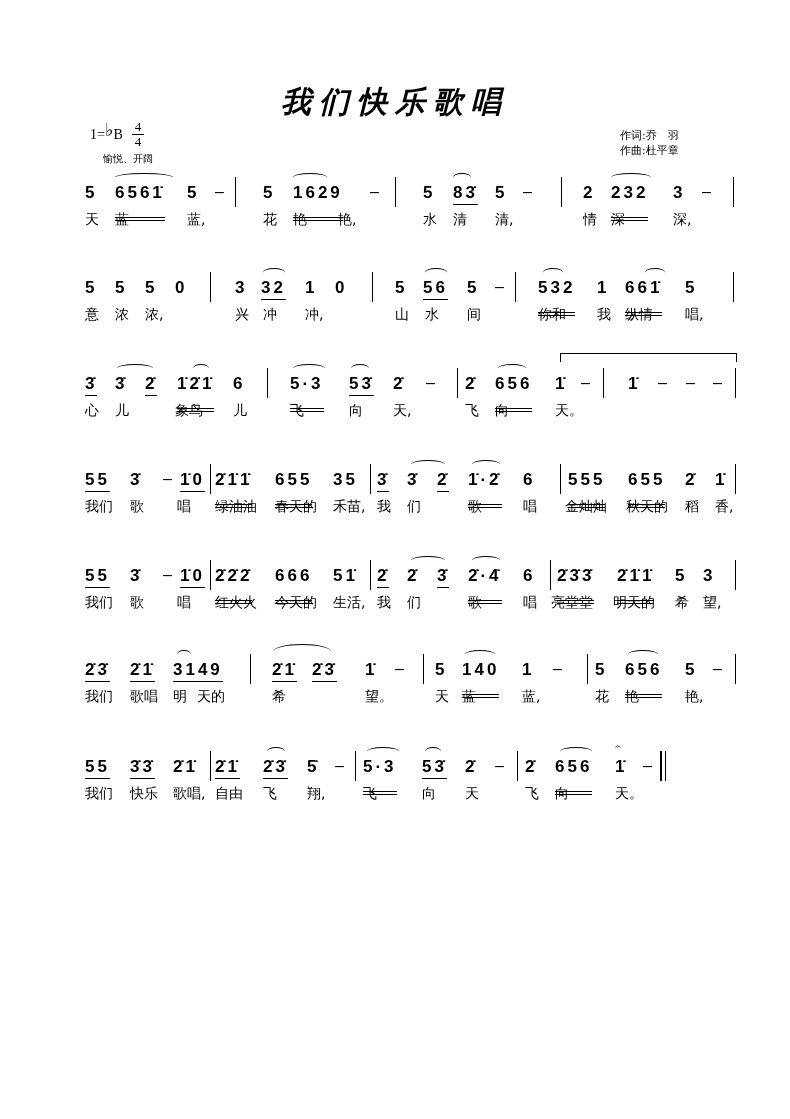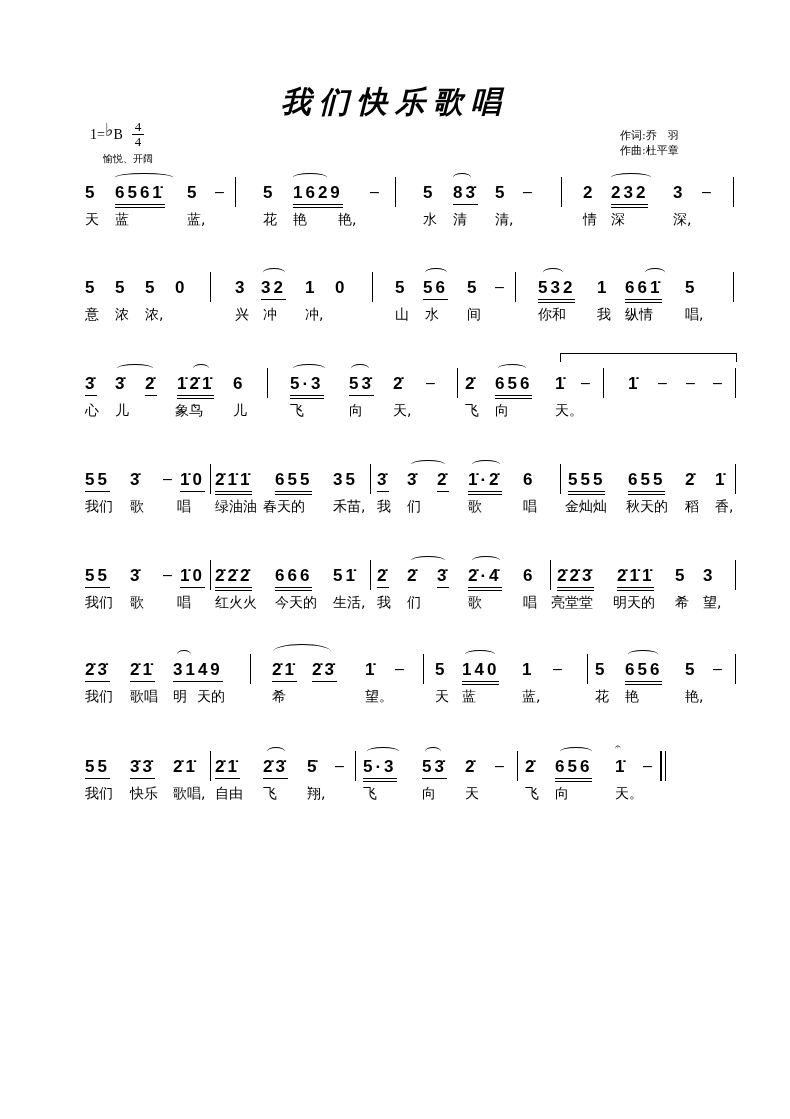--- a/index.html
+++ b/index.html
@@ -7,21 +7,21 @@
   .title { position:absolute; left:0; right:0; top:82px; text-align:center; font-family:"DejaVu Serif", serif; font-size:30px; font-weight:bold; letter-spacing:8px; font-style:italic; }
   .key { position:absolute; left:90px; top:122px; font-family:"Liberation Serif", serif; font-size:14px; }
   .key .flat { font-size:18px; position:relative; top:-3px; }
   .ts { position:absolute; left:132px; top:120px; font-family:"Liberation Serif", serif; font-size:13px; text-align:center; width:12px; line-height:14px; }
   .ts .line { border-top:1px solid #000; }
   .mood { position:absolute; left:103px; top:152px; font-size:10px; }
   .credits { position:absolute; left:620px; top:128px; font-size:11px; line-height:15px; }
   .row { position:absolute; left:85px; width:652px; height:60px; }
   .item { position:absolute; font-family:"Liberation Sans", sans-serif; font-weight:bold; font-size:17px; top:0; white-space:nowrap; letter-spacing:3px; }
   .item.u1 { border-bottom:1.5px solid #000; padding-bottom:1px; }
-  .item.u2 { border-bottom:4px double #000; padding-bottom:1px; }
+  .item.u2 { border-bottom:4px double #000; padding-bottom:14px; }
   .dash { position:absolute; font-family:"Liberation Sans", sans-serif; font-size:16px; top:0; }
   .bar { position:absolute; top:-6px; width:1px; height:30px; background:#000; }
   .bar.end { width:2px; }
   .bar.endthin { width:1px; }
   .lyr { position:absolute; top:28px; font-size:14px; white-space:nowrap; letter-spacing:0px; }
   .slur { position:absolute; border-top:1px solid #000; border-radius:50% 50% 0 0; height:8px; top:-10px; }
   .volta { position:absolute; border-top:1px solid #000; border-left:1px solid #000; border-right:1px solid #000; height:8px; }
   .fermata { position:absolute; font-size:10px; }
 </style>
 </head>
@@ -181,21 +181,21 @@
   <span class="bar" style="left:475px"></span>
   <span class="item u2" style="left:483px">555</span>
   <span class="item u2" style="left:543px">655</span>
   <span class="item" style="left:600px">2̇</span>
   <span class="item" style="left:630px">1̇</span>
   <span class="bar" style="left:650px"></span>
   <span class="lyr" style="left:0">我们</span>
   <span class="lyr" style="left:45px">歌</span>
   <span class="lyr" style="left:92px">唱</span>
   <span class="lyr" style="left:130px">绿油油</span>
-  <span class="lyr" style="left:178px">春天的</span>
+  <span class="lyr" style="left:190px">春天的</span>
   <span class="lyr" style="left:248px">禾苗,</span>
   <span class="lyr" style="left:292px">我</span>
   <span class="lyr" style="left:322px">们</span>
   <span class="lyr" style="left:383px">歌</span>
   <span class="lyr" style="left:438px">唱</span>
   <span class="lyr" style="left:480px">金灿灿</span>
   <span class="lyr" style="left:541px">秋天的</span>
   <span class="lyr" style="left:600px">稻</span>
   <span class="lyr" style="left:630px">香,</span>
 </div>
@@ -211,21 +211,21 @@
   <span class="item" style="left:248px">51̇</span>
   <span class="bar" style="left:285px"></span>
   <span class="item u1" style="left:292px">2̇</span>
   <span class="slur" style="left:326px;width:34px;"></span>
   <span class="item" style="left:322px">2̇</span>
   <span class="item u1" style="left:352px">3̇</span>
   <span class="slur" style="left:387px;width:28px;"></span>
   <span class="item u2" style="left:383px">2̇·4̇</span>
   <span class="item" style="left:438px">6</span>
   <span class="bar" style="left:465px"></span>
-  <span class="item u2" style="left:472px">2̇2̇3̇</span>
+  <span class="item u2" style="left:472px">2̇3̇3̇</span>
   <span class="item u2" style="left:532px">2̇1̇1̇</span>
   <span class="item" style="left:590px">5</span>
   <span class="item" style="left:618px">3</span>
   <span class="bar" style="left:650px"></span>
   <span class="lyr" style="left:0">我们</span>
   <span class="lyr" style="left:45px">歌</span>
   <span class="lyr" style="left:92px">唱</span>
   <span class="lyr" style="left:130px">红火火</span>
   <span class="lyr" style="left:190px">今天的</span>
   <span class="lyr" style="left:248px">生活,</span>

